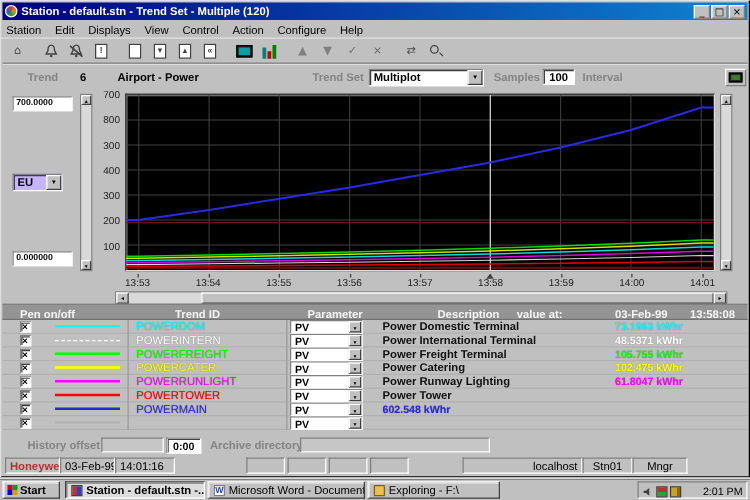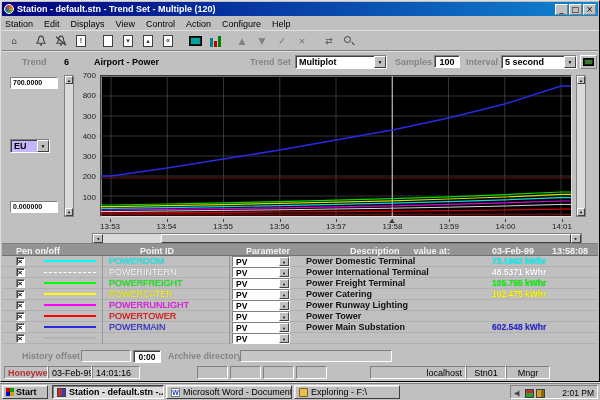--- a/index.html
+++ b/index.html
@@ -188,24 +188,20 @@
       <span class="th-abs" style="left:62px;font-weight:bold">6</span>
       <span class="th-abs" style="left:92px;font-weight:bold">Airport - Power</span>
       <span class="th-abs dim" style="left:248px">Trend Set</span>
       <span class="combo" style="position:absolute;left:293px;top:0;width:92px">
         <span class="ct">Multiplot</span>
           <span class="cb">▼</span>
       </span>
       <span class="th-abs dim" style="left:393px">Samples</span>
       <span class="numbox" style="position:absolute;left:432px;top:0;width:26px">100</span>
       <span class="th-abs dim" style="left:464px">Interval</span>
-      <span class="combo" style="position:absolute;left:499px;top:0;width:76px">
-        <span class="ct">5 second</span>
-          <span class="cb">▼</span>
-      </span>
       <span class="out1" style="position:absolute;left:578px;top:0;width:17px;height:14px;display:flex;align-items:center;justify-content:center">
           <i class="dispic" style="width:11px;height:8px">
             <i style="width:7px;height:4px;background:#3a7a2a"></i>
           </i>
         </span>
     </div>
 
     <div class="chartblk">
       <span class="limitbox" style="left:8px;top:4px">700.0000</span>
       <span class="combo gray" style="position:absolute;left:8px;top:66px;width:40px">
@@ -289,21 +285,21 @@
 
       <div class="hscroll">
         <i class="harrow" style="left:0">◄</i>
         <i class="hthumb"></i>
         <i class="harrow" style="right:0">►</i>
       </div>
     </div>
 
     <div class="penhdr">
       <span style="left:14px">Pen on/off</span>
-      <span style="left:138px">Point ID</span>
+      <span style="left:138px">Trend ID</span>
       <span style="left:244px">Parameter</span>
       <span style="left:348px">Description</span>
       <span style="right:148px">value at:</span>
       <span style="right:64px">03-Feb-99</span>
       <span style="right:10px">13:58:08</span>
     </div>
 
     <div class="penrows">
         <div class="pen-row">
           <span class="cell c-cb">
@@ -381,20 +377,21 @@
             <i class="penline" style="border-top:2px solid #ff00ff"></i>
           </span>
           <span class="cell c-pid" style="color:#ff00ff">POWERRUNLIGHT</span>
           <span class="cell c-par">
             <span class="mini-combo">
               <span class="ct">PV</span>
               <span class="cb">▼</span>
             </span>
           </span>
           <span class="cell c-desc">Power Runway Lighting</span>
+          <span class="cell c-val" style="color:#ff00ff">61.8047 kWhr</span>
         </div>
         <div class="pen-row">
           <span class="cell c-cb">
             <span class="checkbox">×</span>
           </span>
           <span class="cell c-sw">
             <i class="penline" style="border-top:2px solid #ff0000"></i>
           </span>
           <span class="cell c-pid" style="color:#ff0000">POWERTOWER</span>
           <span class="cell c-par">
@@ -412,21 +409,20 @@
           <span class="cell c-sw">
             <i class="penline" style="border-top:2px solid #2828dd"></i>
           </span>
           <span class="cell c-pid" style="color:#2828dd">POWERMAIN</span>
           <span class="cell c-par">
             <span class="mini-combo">
               <span class="ct">PV</span>
               <span class="cb">▼</span>
             </span>
           </span>
-          <span class="cell c-desc">Power Main Substation</span>
           <span class="cell c-val" style="color:#2828dd">602.548 kWhr</span>
         </div>
         <div class="pen-row">
           <span class="cell c-cb">
             <span class="checkbox">×</span>
           </span>
           <span class="cell c-sw">
             <i class="penline" style="border-top:2px solid #b4b4b4"></i>
           </span>
           <span class="cell c-pid" style="color:#b4b4b4"></span>

